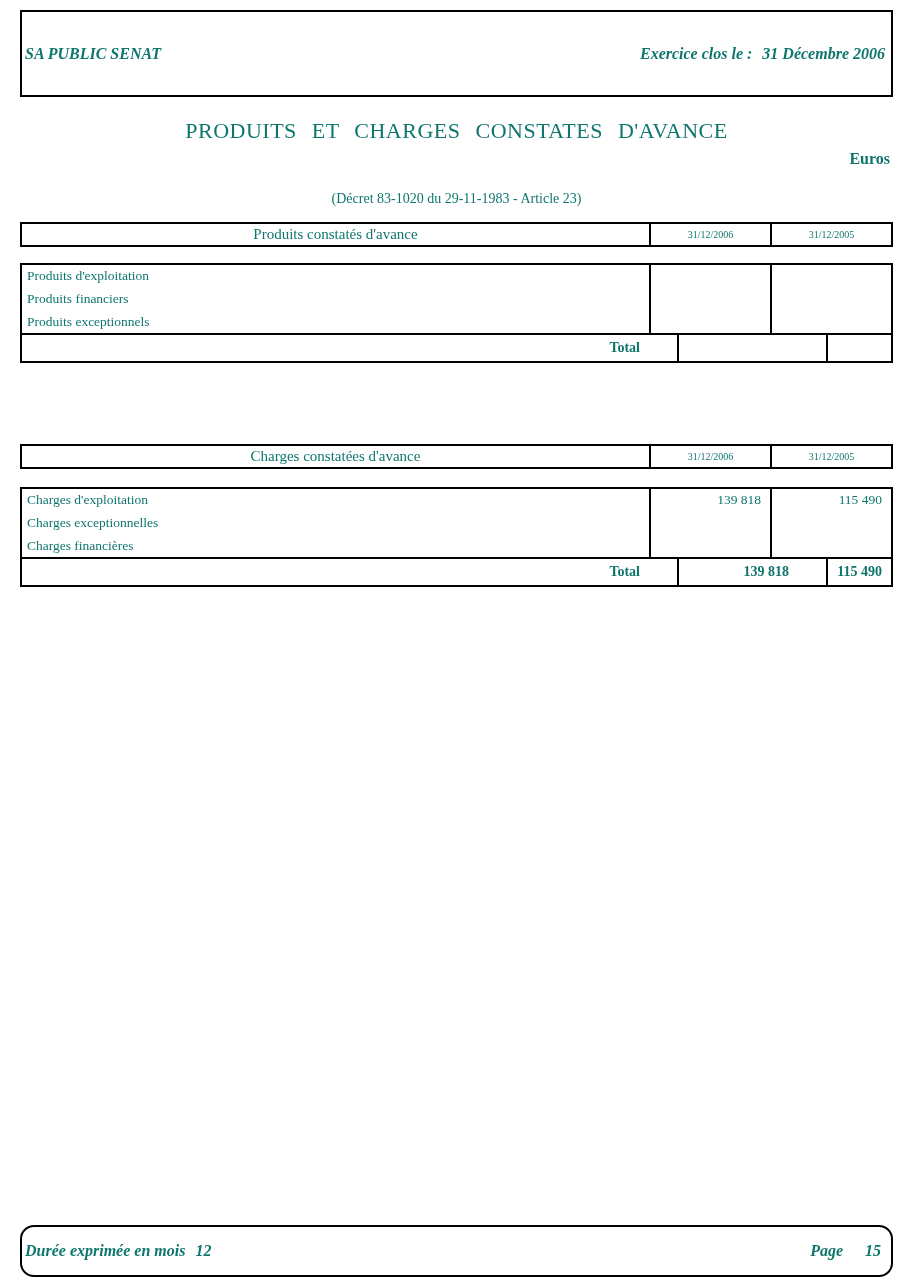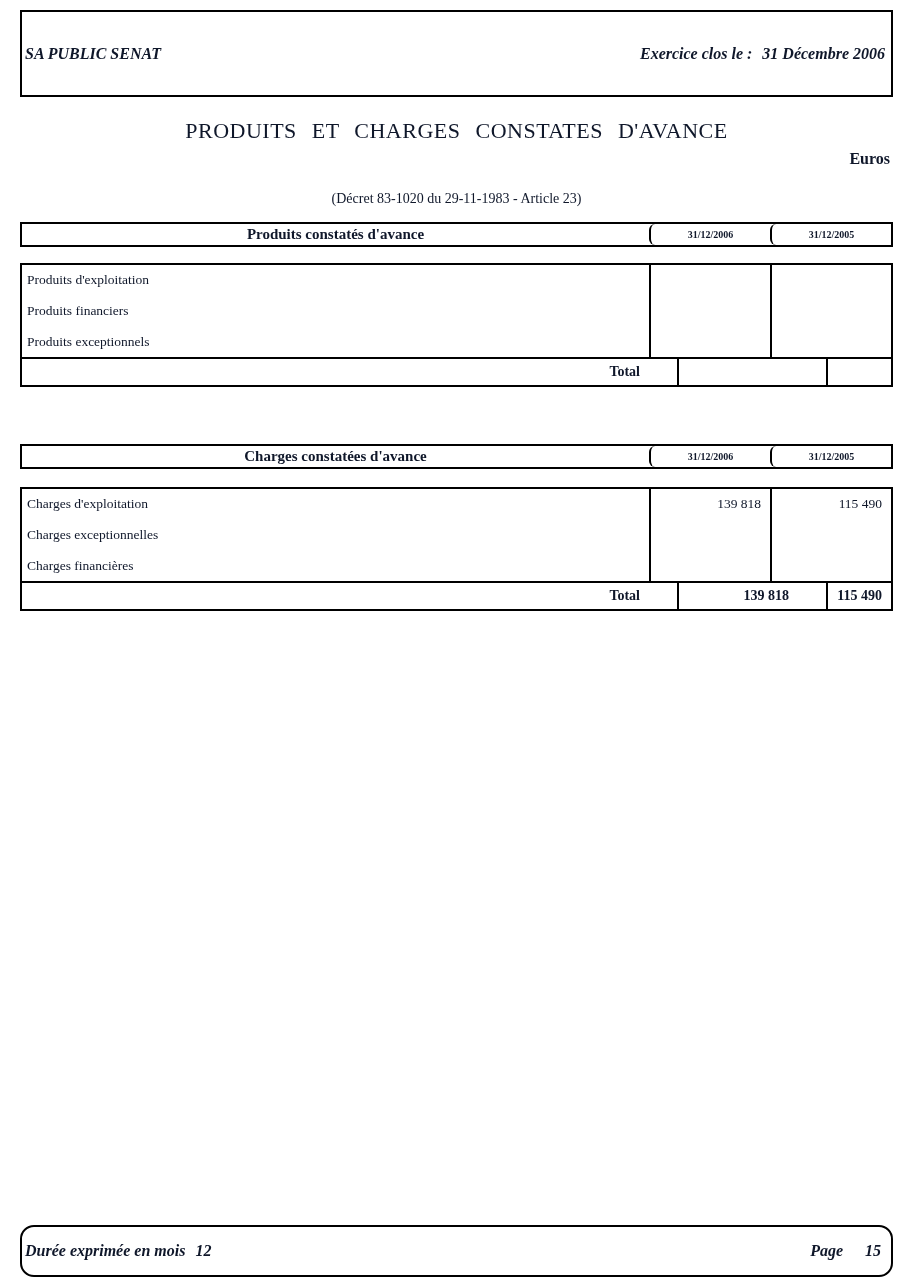--- a/index.html
+++ b/index.html
@@ -5,21 +5,21 @@
   html, body {
     margin: 0;
     padding: 0;
     background: #ffffff;
   }
   .page {
     position: relative;
     width: 913px;
     height: 1285px;
     background: #ffffff;
-    color: #0f172a;
+    color: #0f766e;
     font-family: "Liberation Serif", "DejaVu Serif", serif;
     overflow: hidden;
   }
 
   
   .frame-box {
     position: absolute;
     left: 20px;
     width: 873px;
     border: 2px solid #000;
@@ -72,31 +72,30 @@
     height: 25px;
     border: 2px solid #000;
     box-sizing: border-box;
     display: grid;
     grid-template-columns: 627px 121px 1fr;
   }
   .tbl-header .cell {
     display: flex;
     align-items: center;
     justify-content: center;
-    font-weight: bold;
-    border-radius: 6px;
+    font-weight: normal;
   }
   .tbl-header .cell.title { font-size: 15px; }
   .tbl-header .cell.date { font-size: 10px; border-left: 2px solid #000; }
 
   .tbl-body {
     position: absolute;
     left: 20px;
     width: 873px;
-    height: 124px;
+    height: 100px;
     border: 2px solid #000;
     box-sizing: border-box;
     display: flex;
     flex-direction: column;
   }
   .tbl-body .row {
     flex: 1;
     display: grid;
     grid-template-columns: 627px 121px 1fr;
   }

